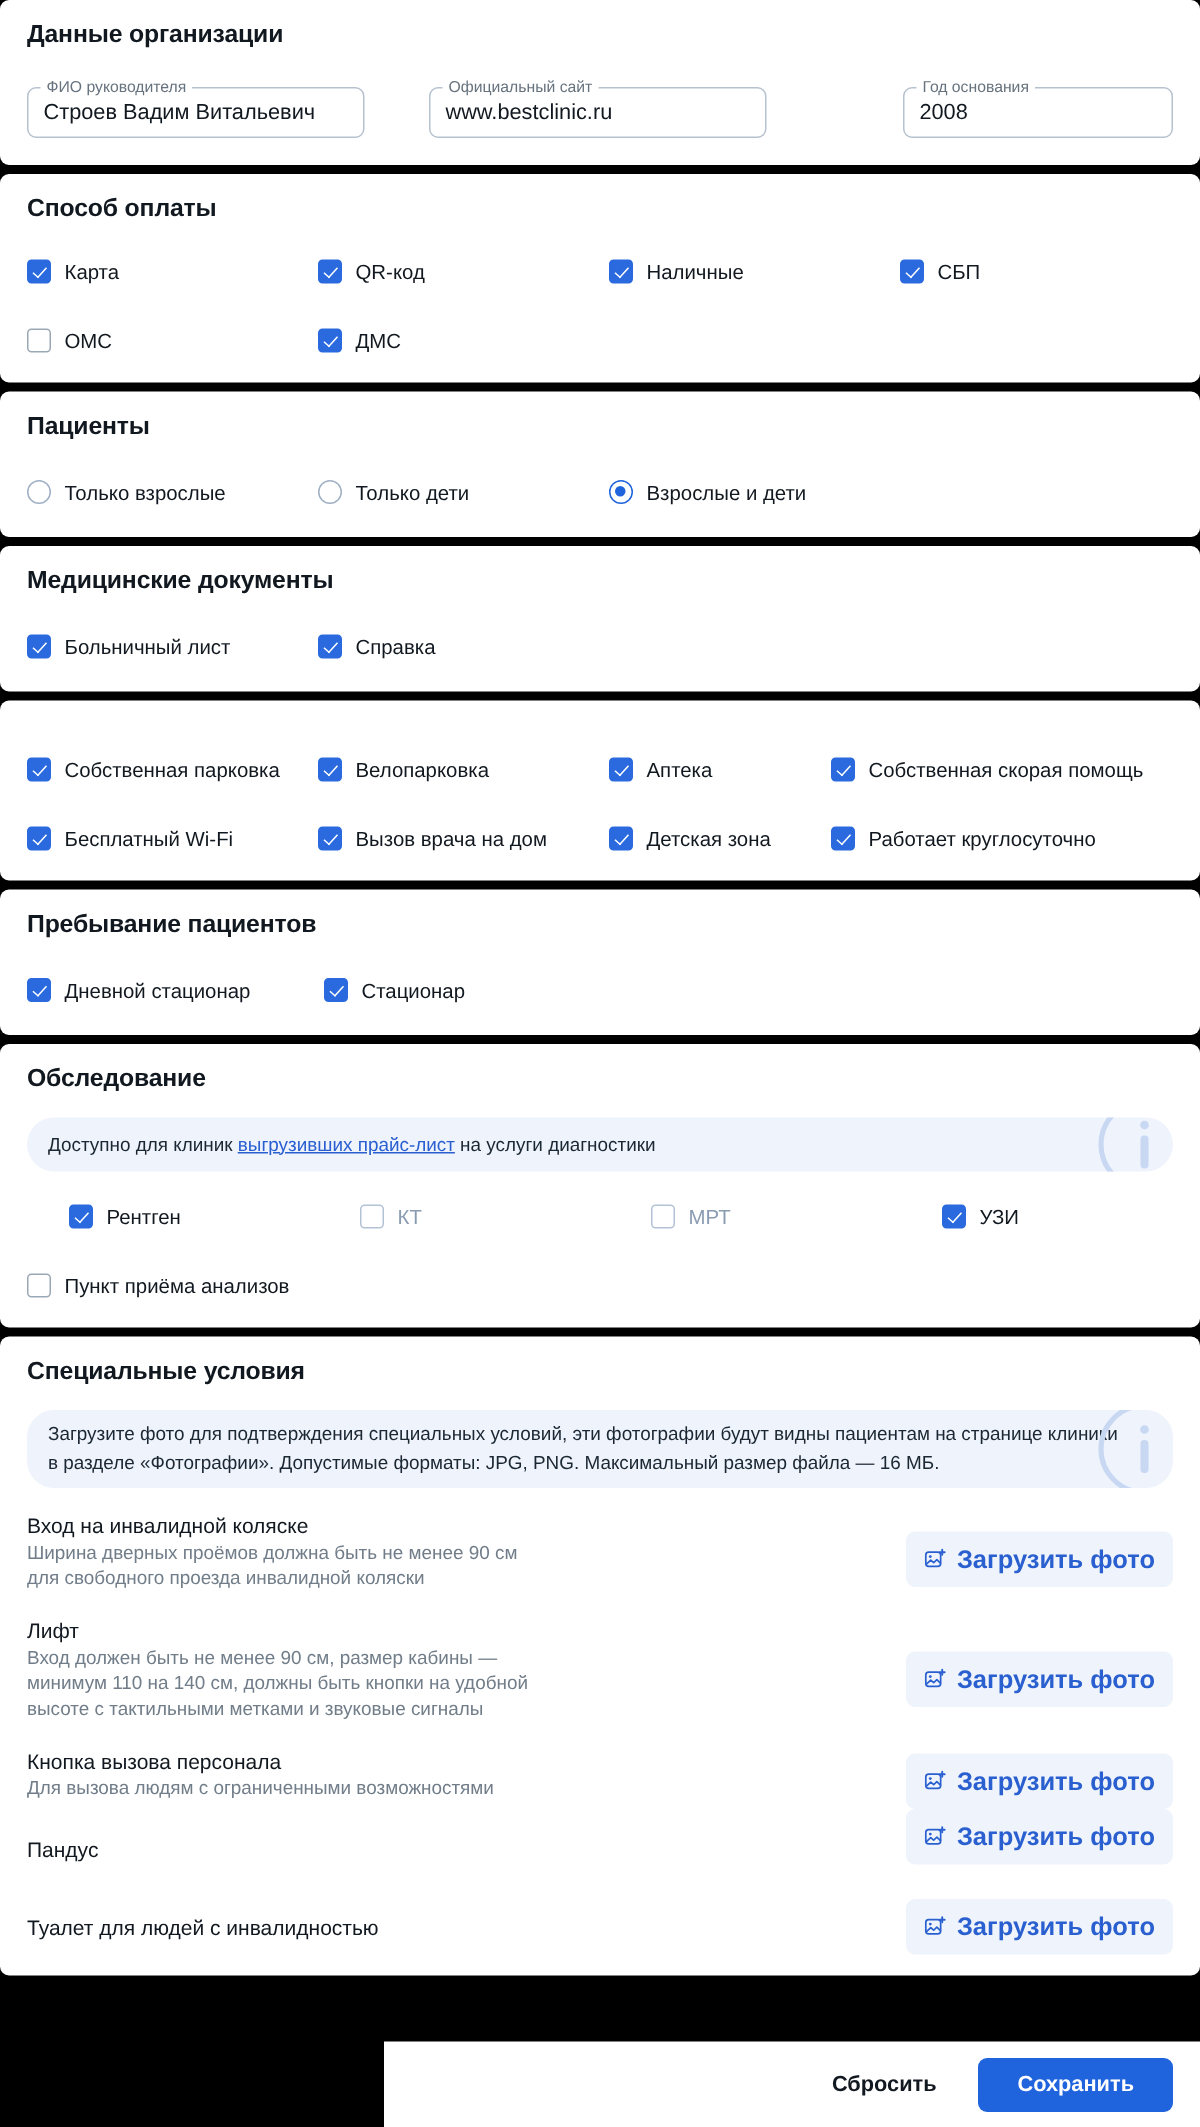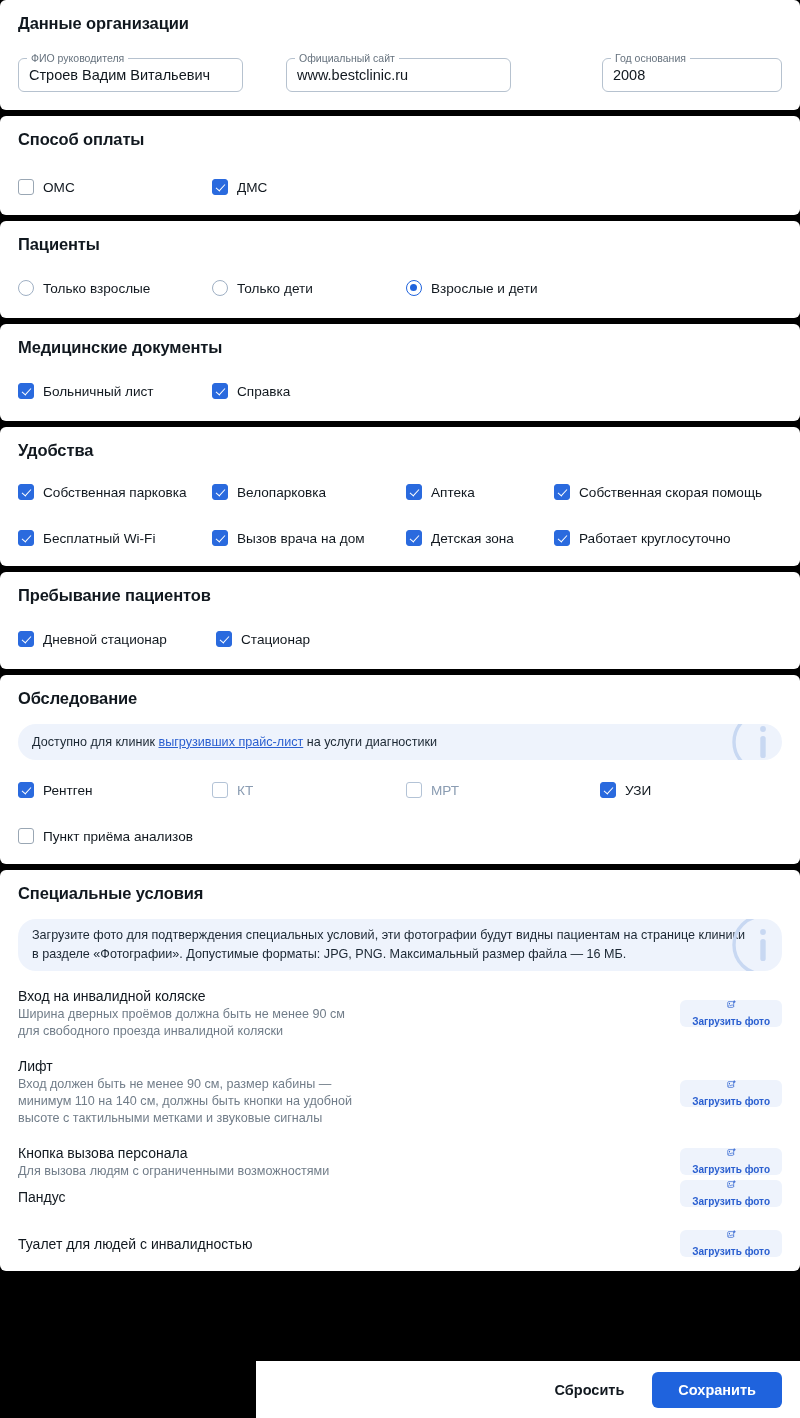--- a/index.html
+++ b/index.html
@@ -124,32 +124,31 @@
     width: 74px; height: 74px;
     opacity: 1;
     pointer-events: none;
   }
 
   
   .upl {
     background: #eef3fc;
     border: none;
     border-radius: 6px;
-    height: 27px;
+    height: 37px;
     padding: 0 12px;
     display: inline-flex;
     align-items: center;
     gap: 7px;
     color: #2a5fd0;
-    font-size: 10px;
+    font-size: 17px;
     font-weight: bold;
     font-family: "Liberation Sans", sans-serif;
     cursor: pointer;
     white-space: nowrap;
-    flex-direction: column;
   }
 
   
   .sc-row {
     display: flex;
     align-items: flex-start;
     justify-content: space-between;
   }
   .sc-title { font-size: 14px; color: #11181f; line-height: 20px; }
   .sc-desc { font-size: 12.6px; color: #717d89; line-height: 17px; }
@@ -208,20 +207,38 @@
       <span class="legend">Год основания</span>
       <span class="value">2008</span>
     </div>
   </div>
 </div>
 
 <div class="gap"></div>
 
 <div class="card" style="padding-top:14px;padding-bottom:20px;">
   <div class="section-title">Способ оплаты</div>
+  <div class="opt-row" style="margin-top:24px;">
+    <div class="opt" style="width:194px;">
+      <span class="cb checked"></span>
+      <span class="opt-label">Карта</span>
+    </div>
+    <div class="opt" style="width:194px;">
+      <span class="cb checked"></span>
+      <span class="opt-label">QR-код</span>
+    </div>
+    <div class="opt" style="width:194px;">
+      <span class="cb checked"></span>
+      <span class="opt-label">Наличные</span>
+    </div>
+    <div class="opt">
+      <span class="cb checked"></span>
+      <span class="opt-label">СБП</span>
+    </div>
+  </div>
   <div class="opt-row" style="margin-top:30px;">
     <div class="opt" style="width:194px;">
       <span class="cb"></span>
       <span class="opt-label">ОМС</span>
     </div>
     <div class="opt">
       <span class="cb checked"></span>
       <span class="opt-label">ДМС</span>
     </div>
   </div>
@@ -259,21 +276,20 @@
     <div class="opt">
       <span class="cb checked"></span>
       <span class="opt-label">Справка</span>
     </div>
   </div>
 </div>
 
 <div class="gap"></div>
 
 <div class="card" style="padding-top:14px;padding-bottom:20px;">
-  <div class="section-title">Удобства</div>
   <div class="opt-row" style="margin-top:24px;">
     <div class="opt" style="width:194px;">
       <span class="cb checked"></span>
       <span class="opt-label">Собственная парковка</span>
     </div>
     <div class="opt" style="width:194px;">
       <span class="cb checked"></span>
       <span class="opt-label">Велопарковка</span>
     </div>
     <div class="opt" style="width:148px;">
@@ -331,21 +347,21 @@
       <span>Доступно для клиник </span><a href="#">выгрузивших прайс-лист</a><span> на услуги диагностики</span>
     </div>
     <svg class="big-info" viewBox="0 0 74 74" fill="none">
       <circle cx="37" cy="37" r="29" stroke="#c8d8f2" stroke-width="3.4"></circle>
       <circle cx="37" cy="24" r="2.9" fill="#c8d8f2"></circle>
       <rect x="34.3" y="31" width="5.4" height="22" rx="2.6" fill="#c8d8f2"></rect>
     </svg>
   </div>
 
   <div class="opt-row" style="margin-top:22px;">
-    <div class="opt" style="width:194px;">
+    <div class="opt" style="width:194px;margin-left:28px;">
       <span class="cb checked"></span>
       <span class="opt-label">Рентген</span>
     </div>
     <div class="opt" style="width:194px;">
       <span class="cb disabled"></span>
       <span class="opt-label disabled">КТ</span>
     </div>
     <div class="opt" style="width:194px;">
       <span class="cb disabled"></span>
       <span class="opt-label disabled">МРТ</span>

